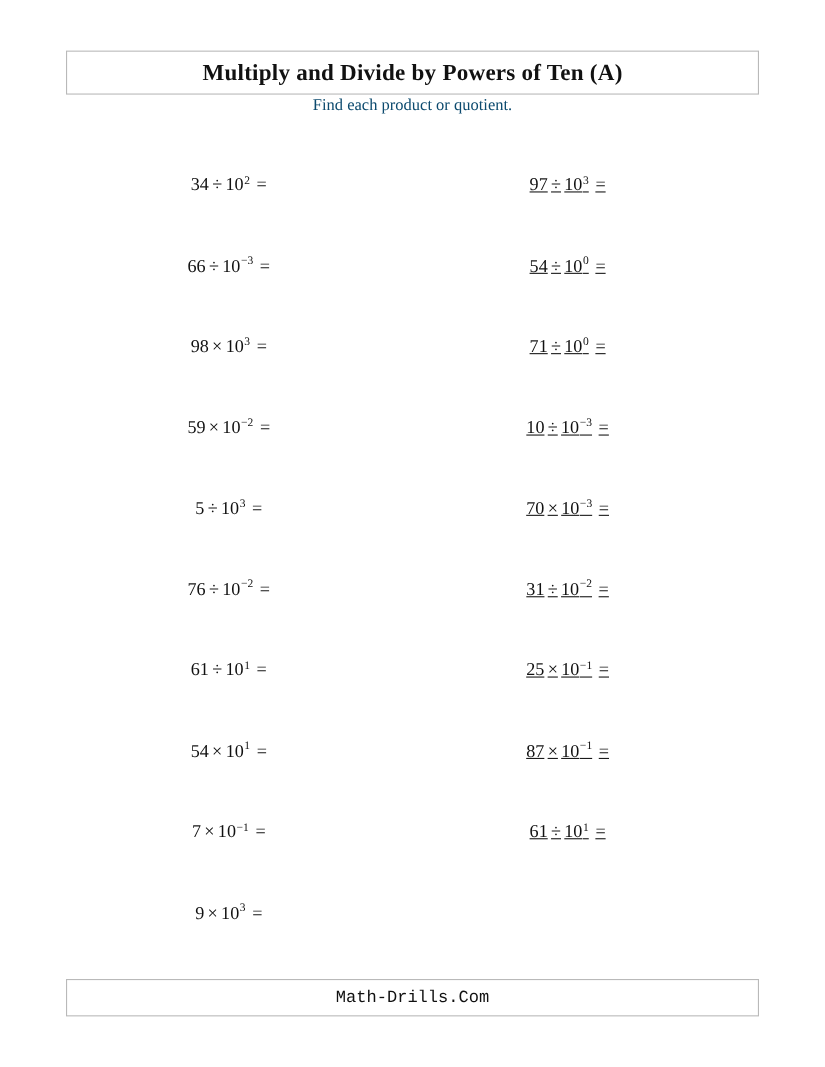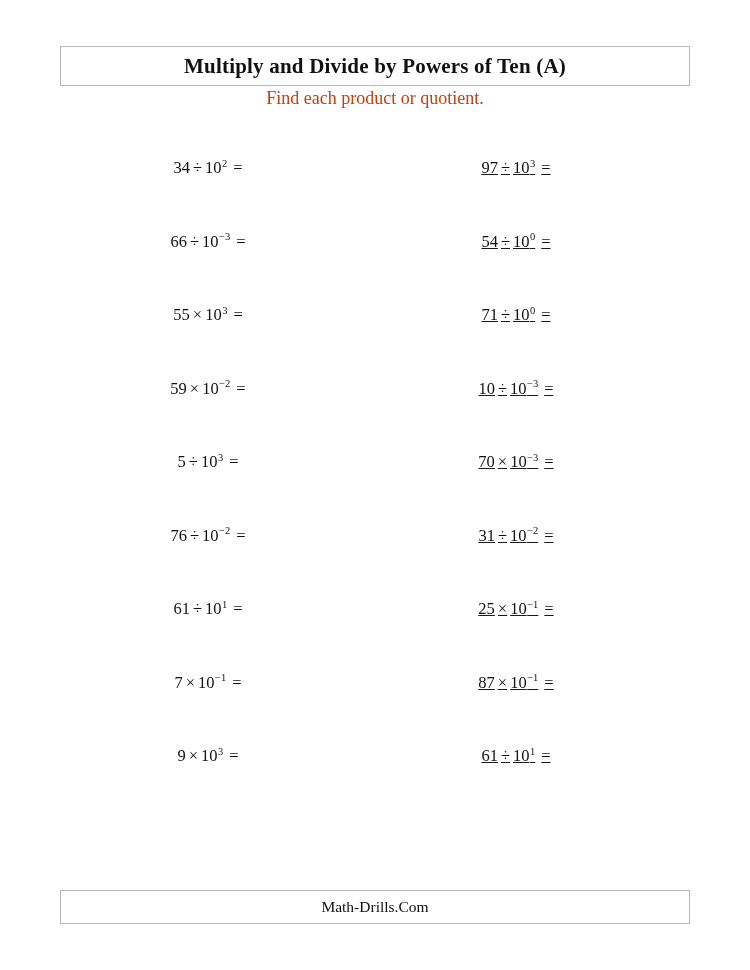--- a/index.html
+++ b/index.html
@@ -38,22 +38,22 @@
     font-weight: bold;
     letter-spacing: 0.2px;
     color: #111111;
   }
   .subtitle {
     position: absolute;
     left: 0;
     top: 88px;
     width: 750px;
     text-align: center;
-    font-size: 18px;
-    color: #c2410c;
+    font-size: 15px;
+    color: #0c4a6e;
   }
   .problems {
     position: absolute;
     left: 0;
     top: 140px;
     width: 750px;
     height: 730px;
     text-align: center;
   }
   .col {
@@ -92,42 +92,44 @@
     height: 34px;
     border: 1px solid #b9b9b9;
     box-sizing: border-box;
     display: flex;
     align-items: center;
     justify-content: center;
   }
   .footer-text {
     font-size: 15.5px;
     color: #111111;
+    font-family: Liberation Mono, monospace;
   }
 </style>
 </head>
 <body>
 
 <div class="page">
 
   <div class="title-box">
     <div class="title-text">Multiply and Divide by Powers of Ten (A)</div>
   </div>
 
   <div class="subtitle">Find each product or quotient.</div>
 
   <div class="problems">
     <div class="col col-left">
         <div class="problem"><span>34</span><span class="op">÷</span><span>10</span><sup>2</sup><span class="equals">=</span></div>
         <div class="problem"><span>66</span><span class="op">÷</span><span>10</span><sup>−3</sup><span class="equals">=</span></div>
-        <div class="problem"><span>55</span><span class="op">×</span><span>10</span><sup>3</sup><span class="equals">=</span></div>
+        <div class="problem"><span>98</span><span class="op">×</span><span>10</span><sup>3</sup><span class="equals">=</span></div>
         <div class="problem"><span>59</span><span class="op">×</span><span>10</span><sup>−2</sup><span class="equals">=</span></div>
         <div class="problem"><span>5</span><span class="op">÷</span><span>10</span><sup>3</sup><span class="equals">=</span></div>
         <div class="problem"><span>76</span><span class="op">÷</span><span>10</span><sup>−2</sup><span class="equals">=</span></div>
         <div class="problem"><span>61</span><span class="op">÷</span><span>10</span><sup>1</sup><span class="equals">=</span></div>
+        <div class="problem"><span>54</span><span class="op">×</span><span>10</span><sup>1</sup><span class="equals">=</span></div>
         <div class="problem"><span>7</span><span class="op">×</span><span>10</span><sup>−1</sup><span class="equals">=</span></div>
         <div class="problem"><span>9</span><span class="op">×</span><span>10</span><sup>3</sup><span class="equals">=</span></div>
       </div>
     <div class="col col-right">
         <div class="problem"><span>97</span><span class="op">÷</span><span>10</span><sup>3</sup><span class="equals">=</span></div>
         <div class="problem"><span>54</span><span class="op">÷</span><span>10</span><sup>0</sup><span class="equals">=</span></div>
         <div class="problem"><span>71</span><span class="op">÷</span><span>10</span><sup>0</sup><span class="equals">=</span></div>
         <div class="problem"><span>10</span><span class="op">÷</span><span>10</span><sup>−3</sup><span class="equals">=</span></div>
         <div class="problem"><span>70</span><span class="op">×</span><span>10</span><sup>−3</sup><span class="equals">=</span></div>
         <div class="problem"><span>31</span><span class="op">÷</span><span>10</span><sup>−2</sup><span class="equals">=</span></div>

